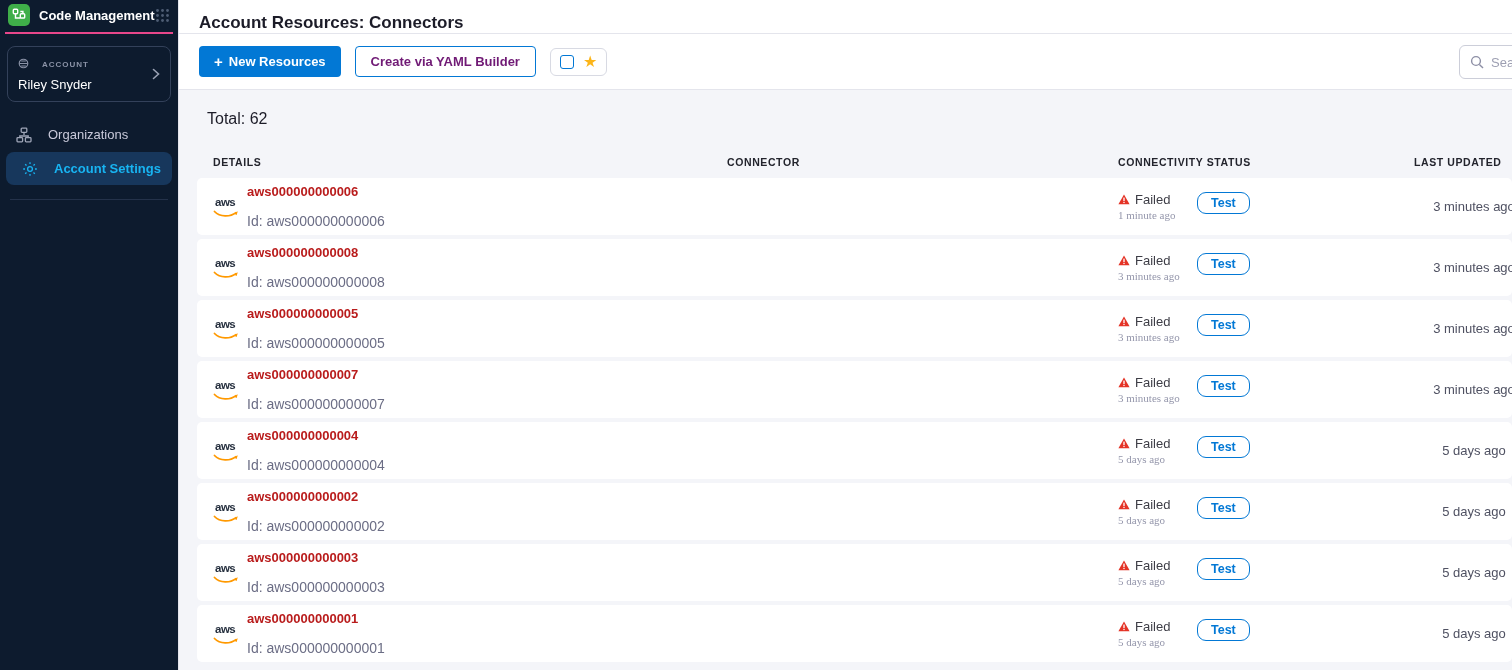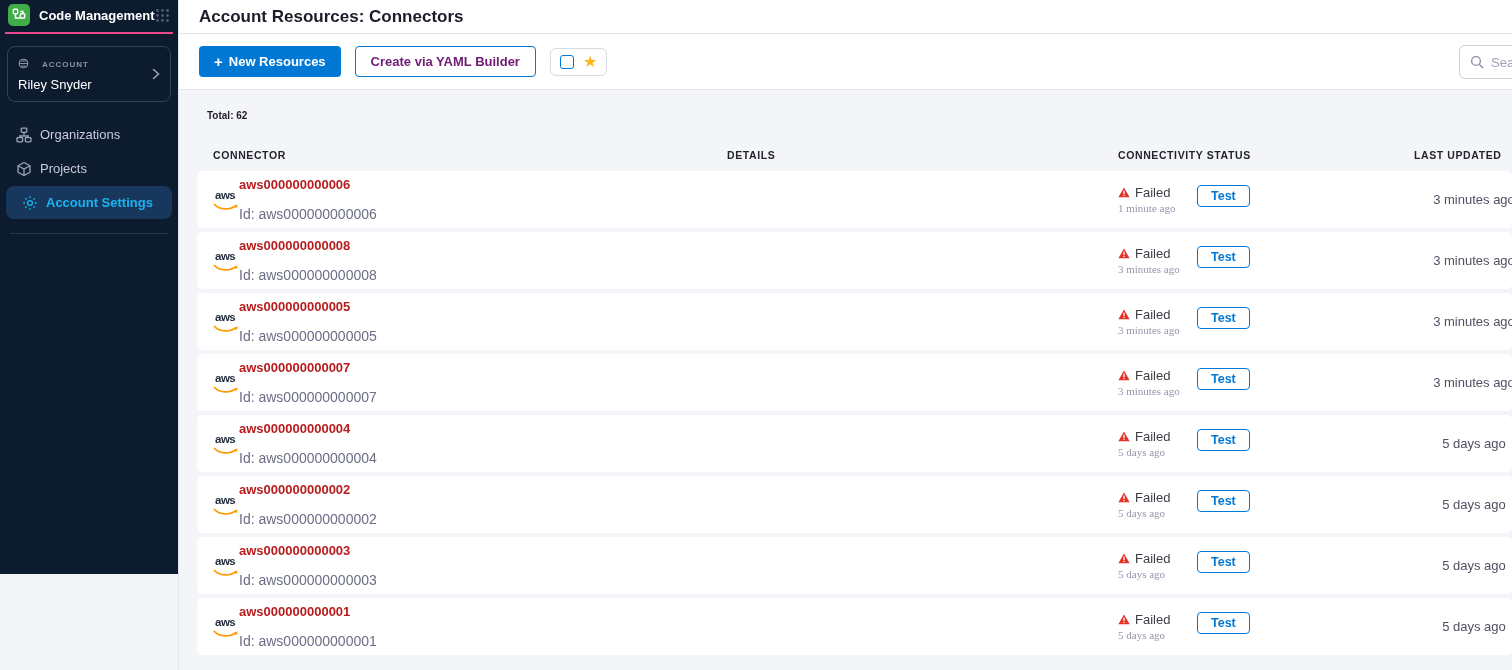--- a/index.html
+++ b/index.html
@@ -1,48 +1,48 @@
 <!DOCTYPE html>
 <html><head>
 <meta charset="utf-8">
 <style>
   * { margin:0; padding:0; box-sizing:border-box; }
   html,body { width:1512px; height:670px; overflow:hidden;
     font-family:"Liberation Sans","DejaVu Sans",sans-serif; background:#f4f5f9; }
 
   
-  .sidebar { position:fixed; left:0; top:0; width:178px; height:574px;
+  .sidebar { position:fixed; left:0; top:0; width:178px; height:670px;
     background:#0d1b2e; color:#c9cada; z-index:5; }
   .sb-header { display:flex; align-items:center; height:26px; padding:4px 8px 0 8px; }
   .sb-logo { width:22px; height:22px; border-radius:5px; background:#3fae49;
     display:flex; align-items:center; justify-content:center; flex:none; }
   .sb-title { color:#fff; font-size:13px; font-weight:bold; margin-left:9px; flex:1; white-space:nowrap; }
   .sb-grid { flex:none; cursor:pointer; display:flex; }
   .sb-pink { height:2px; background:#e8478b; margin:6px 5px 0 5px; }
   .acct-card { margin:12px 7px 0 7px; border:1px solid #33415a; border-radius:8px;
     padding:8px 10px 9px 10px; position:relative; cursor:pointer; }
   .acct-top { display:flex; align-items:center; gap:13px; }
   .acct-label { font-size:8px; font-weight:bold; letter-spacing:1px; color:#8b93a7; }
   .acct-name { color:#fff; font-size:13px; margin-top:4px; }
   .acct-chevron { position:absolute; right:10px; top:50%; transform:translateY(-50%);
     color:#9aa2b4; display:flex; }
   .nav { margin-top:16px; }
-  .nav-item { display:flex; align-items:center; gap:8px; height:33px;
+  .nav-item { display:flex; align-items:center; gap:16px; height:33px;
     margin:1px 6px; padding:0 10px; border-radius:8px; font-size:13px;
     color:#c9cada; cursor:pointer; }
   .nav-item .nicon { display:flex; color:#9fa6b8; }
   .nav-item.active { background:#17375c; color:#18b4f2; font-weight:bold;padding-left:16px; }
   .nav-item.active .nicon { color:#18b4f2; }
   .sb-divider { height:1px; background:#24324a; margin:14px 10px 0 10px; }
 
   
   .content { position:fixed; left:178px; top:0; width:1334px; height:670px;
     background:#f4f5f9; border-left:1px solid #e4e5ec; }
   .titlebar { height:34px; background:#fff; border-bottom:1px solid #e4e5ec;
-    display:flex; align-items:center; padding-left:20px; }
+    display:flex; align-items:flex-end; padding-left:20px; }
   .page-title { font-size:17px; font-weight:bold; color:#1c1c28; }
   .toolbar { position:relative; height:56px; background:#fff; border-bottom:1px solid #e4e5ec;
     display:flex; align-items:center; padding-left:20px; gap:14px; overflow:hidden; }
   .btn-primary { background:#0278d5; color:#fff; border:none; border-radius:4px;
     font-size:13px; font-weight:bold; padding:8px 15px; cursor:pointer;
     display:flex; align-items:center; gap:6px; font-family:inherit; }
   .btn-plus { font-size:15px; font-weight:bold; line-height:1; }
   .btn-outline { background:#fff; color:#701a75; border:1px solid #0278d5; border-radius:4px;
     font-size:13px; font-weight:bold; padding:7px 15px; cursor:pointer; font-family:inherit; }
   .fav-group { display:flex; align-items:center; gap:9px; border:1px solid #d8dae3;
@@ -52,42 +52,42 @@
   .fav-star { color:#fcb519; font-size:16px; line-height:14px; cursor:pointer; }
   .searchbox { position:absolute; left:1280px; top:11px; width:230px; height:34px;
     border:1px solid #ccced9; border-radius:6px; background:#fff;
     display:flex; align-items:center; gap:7px; padding:0 10px; }
   .searchbox svg { flex:none; color:#8d8fa5; }
   .searchbox input { border:none; outline:none; font-size:13px; color:#3d3d46;
     width:100%; font-family:inherit; background:transparent; }
   .searchbox input::placeholder { color:#9d9fb2; }
 
   .page-body { padding:0 0 0 18px; }
-  .total-line { margin:20px 0 0 10px; font-size:10px; font-weight:bold; color:#1c1c28; }
+  .total-line { margin:20px 0 0 10px; font-size:16px; font-weight:normal; color:#1c1c28; }
 
   .grid-cols { display:grid; grid-template-columns:514px 391px 296px 1fr; align-items:center; }
   .table-head { margin:28px 0 10px 0; padding-left:16px; padding-right:2px; }
   .th { font-size:10.5px; font-weight:bold; letter-spacing:.6px; color:#23242d; }
   .th.upd { text-align:left; }
 
   .row-card { background:#fff; border-radius:5px; height:57px; margin-bottom:4px;
     padding-left:16px; cursor:pointer; }
-  .cell-conn { display:flex; align-items:center; gap:0; }
+  .cell-conn { display:flex; align-items:center; gap:8px; }
   .aws-logo { position:relative; width:26px; height:22px; flex:none; }
   .aws-word { font-size:11.5px; font-weight:bold; letter-spacing:-.5px; color:#252f3e;
     position:absolute; top:0; left:2px; }
   .aws-swoosh { position:absolute; left:0; bottom:0; }
   .conn-name { font-size:13px; font-weight:bold; color:#b91c1c; }
   .conn-id { font-size:14px; color:#6b6d85; margin-top:14px; }
   .cell-status { display:flex; align-items:flex-start; }
   .status-block { width:79px; }
   .status-line { display:flex; align-items:center; gap:5px; font-size:13px; color:#3d3d46; }
   .status-time { font-size:11px; color:#9496ab; margin-top:2px;font-family:Liberation Serif, serif; }
   .test-btn { margin-left:0; background:#fff; color:#0278d5; border:1px solid #0278d5;
-    border-radius:4px; font-size:12.5px; font-weight:bold; padding:3px 13px;
+    border-radius:9px; font-size:12.5px; font-weight:bold; padding:3px 13px;
     cursor:pointer; font-family:inherit; }
   .cell-updated { font-size:13px; color:#4f5162; width:120px; text-align:center; }
 </style>
 </head>
 <body>
 
 <aside class="sidebar">
   <div class="sb-header">
     <span class="sb-logo">
       <svg width="14" height="14" viewBox="0 0 16 16" fill="none" stroke="#ffffff" stroke-width="1.6">
@@ -136,29 +136,20 @@
       <span class="nicon">
         <svg width="16" height="16" viewBox="0 0 16 16" fill="none" stroke="currentColor" stroke-width="1.3">
           <rect x="5.2" y="1.2" width="5.6" height="4.2" rx="0.8"></rect>
           <rect x="1" y="10.6" width="5.6" height="4.2" rx="0.8"></rect>
           <rect x="9.4" y="10.6" width="5.6" height="4.2" rx="0.8"></rect>
           <path d="M8 5.4 v2.6 M3.8 10.6 v-1.6 h8.4 v1.6"></path>
         </svg>
       </span>
       <span>Organizations</span>
     </div>
-    <div class="nav-item">
-      <span class="nicon">
-        <svg width="16" height="16" viewBox="0 0 16 16" fill="none" stroke="currentColor" stroke-width="1.3" stroke-linejoin="round">
-          <path d="M8 1.5 L14 4.8 V11.2 L8 14.5 L2 11.2 V4.8 Z"></path>
-          <path d="M2 4.8 L8 8 L14 4.8 M8 8 V14.5"></path>
-        </svg>
-      </span>
-      <span>Projects</span>
-    </div>
     <div class="nav-item active">
       <span class="nicon">
         <svg width="16" height="16" viewBox="0 0 16 16" fill="none" stroke="currentColor" stroke-width="1.3">
           <circle cx="8" cy="8" r="2.4"></circle>
           <path d="M8 1.2 V3 M8 13 V14.8 M1.2 8 H3 M13 8 H14.8 M3.2 3.2 L4.5 4.5 M11.5 11.5 L12.8 12.8 M12.8 3.2 L11.5 4.5 M4.5 11.5 L3.2 12.8"></path>
         </svg>
       </span>
       <span>Account Settings</span>
     </div>
   </nav>
@@ -186,22 +177,22 @@
           <path d="M9.4 9.4 L13 13"></path>
       </svg>
       <input type="text" placeholder="Search" style="">
     </div>
   </div>
 
   <div class="page-body">
     <div class="total-line">Total: 62</div>
 
     <div class="grid-cols table-head">
+      <span class="th">DETAILS</span>
       <span class="th">CONNECTOR</span>
-      <span class="th">DETAILS</span>
       <span class="th">CONNECTIVITY STATUS</span>
       <span class="th upd">LAST UPDATED</span>
     </div>
 
     <div id="table-body">
   <div class="grid-cols row-card">
     <div class="cell-conn">
       <span class="aws-logo">
         <span class="aws-word">aws</span>
         <svg class="aws-swoosh" width="26" height="8" viewBox="0 0 26 8" fill="none">

